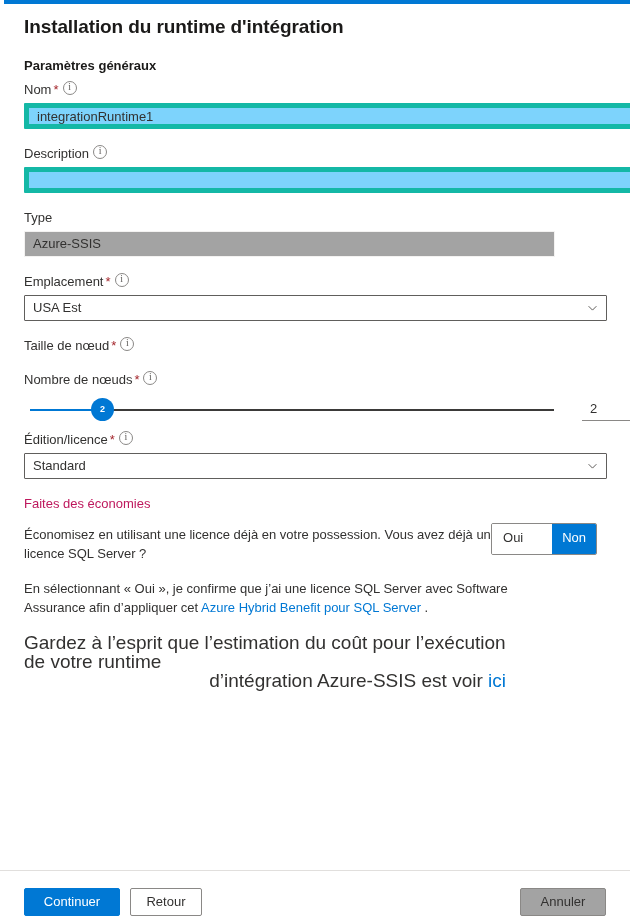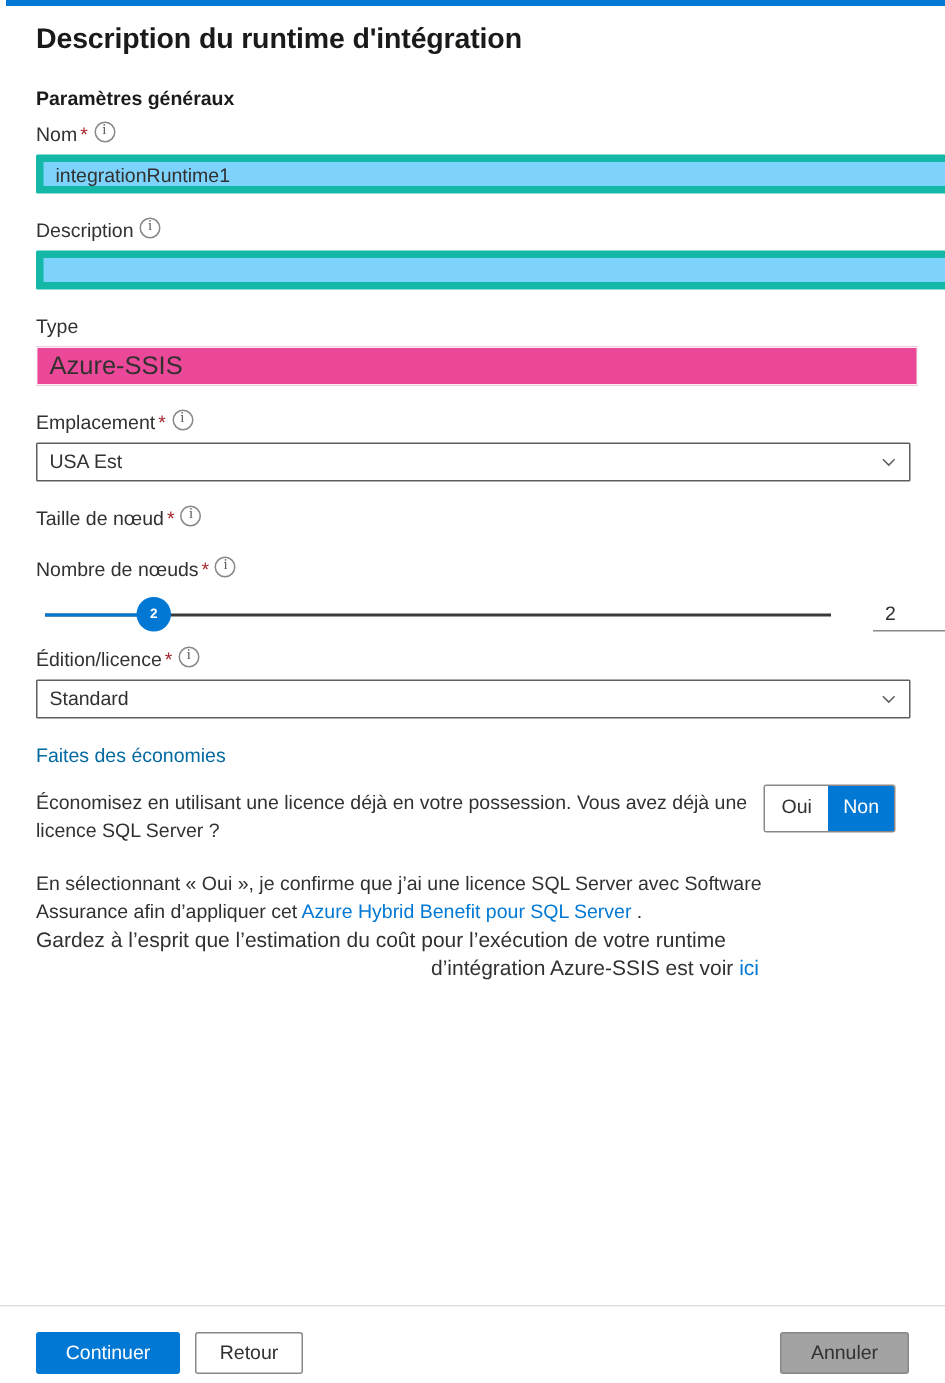--- a/index.html
+++ b/index.html
@@ -122,26 +122,26 @@
     font-size: 13px;
     color: #323130;
     line-height: 24px;
     outline: none;
   }
   .text-input::placeholder { color: #a19f9d; }
 
   
   .readonly-box {
     box-sizing: border-box;
-    width: 588px;
+    width: 531px;
     height: 26px;
-    background: #ec4899;
+    background: #a3a3a3;
     border: 1px solid #f3f2f1;
     padding: 0 8px;
-    font-size: 17px;
+    font-size: 13px;
     color: #323130;
     line-height: 24px;
   }
 
   
   .dropdown {
     box-sizing: border-box;
     position: relative;
     width: 583px;
     height: 26px;
@@ -227,40 +227,41 @@
     margin-top: 5px;
   }
 
   
   .savings {
     position: relative;
     margin-top: 16px;
   }
   .savings-title {
     font-size: 13px;
-    color: #0369a1;
+    color: #be185d;
     line-height: 18px;
   }
   .savings-question {
     font-size: 13px;
     color: #323130;
     line-height: 19px;
     width: 475px;
     margin-top: 12px;
   }
 
   .toggle {
     position: absolute;
     right: 10px;
     top: 28px;
     display: flex;
     border: 1px solid #8a8886;
     border-radius: 2px;
     overflow: hidden;
     height: 30px;
+    gap: 18px;
   }
   .toggle-opt {
     box-sizing: border-box;
     min-width: 42px;
     padding: 0 10px;
     font-size: 13px;
     line-height: 28px;
     text-align: center;
     background: #ffffff;
     color: #323130;
@@ -279,24 +280,25 @@
     width: 505px;
     margin-top: 16px;
   }
   .link {
     color: #0078d4;
     text-decoration: none;
     cursor: pointer;
   }
 
   .pricing-text {
-    font-size: 14px;
+    font-size: 19px;
     color: #323130;
     line-height: 19px;
     width: 482px;
+    margin-top: 16px;
     text-align: right;
   }
   .pricing-text .l1 { display: block; text-align: left; }
   .pricing-text .l2 { display: block; }
   .pricing-text .l3 { display: block; padding-right: 15px; }
 
   
   .footer {
     position: absolute;
     left: 0;
@@ -344,21 +346,21 @@
   }
 </style>
 </head>
 <body>
 
 <div class="accent-bar"></div>
 
 <div class="panel">
   <div class="content">
 
-    <h1 class="page-title">Description du runtime d'intégration</h1>
+    <h1 class="page-title">Installation du runtime d'intégration</h1>
 
     <div class="section-heading">Paramètres généraux</div>
 
     <div class="field">
       <span class="field-label">
         <span>Nom</span><span class="req-star">*</span><span class="info-icon"></span>
       </span>
       <input class="text-input" type="text" value="integrationRuntime1" style="">
     </div>
 

